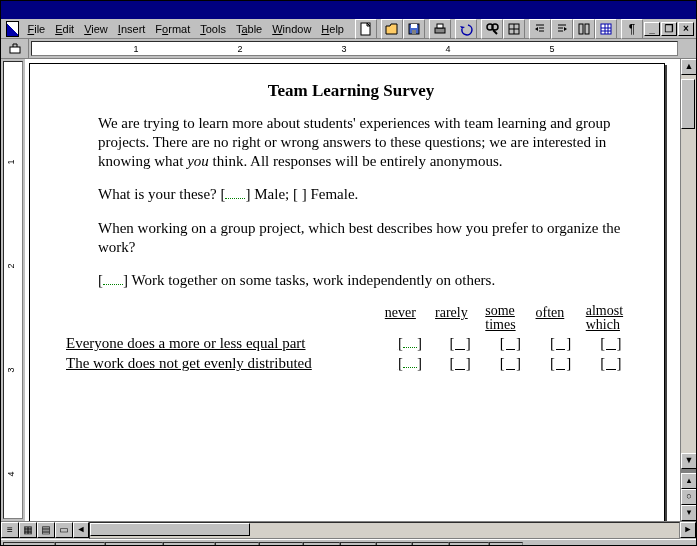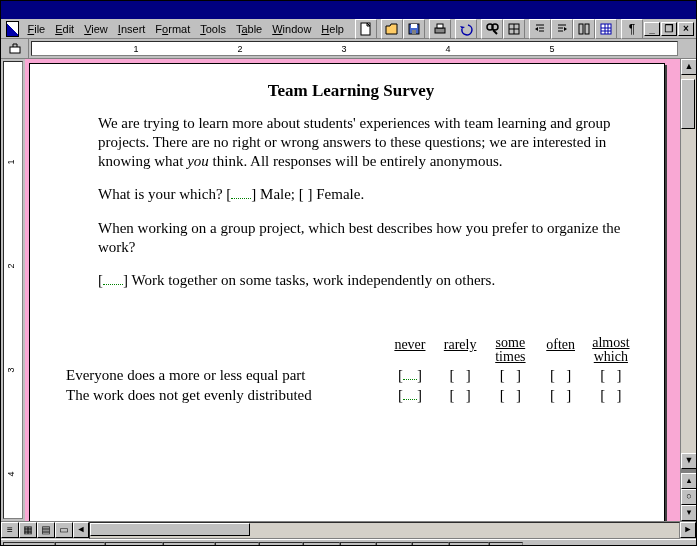--- a/index.html
+++ b/index.html
@@ -46,39 +46,39 @@
   border:1px inset #808080; margin:2px 18px 2px 2px;
 }
 .hruler .num { position:absolute; top:2px; transform:translateX(-50%);}
 .workarea { display:flex; height:462px; }
 .vruler {
   width:20px; background:#fff; border:1px inset #808080; margin:2px;
   position:relative; font-family:Arial; font-size:9px;
 }
 .vruler .num { position:absolute; left:4px; transform:translateY(-50%) rotate(-90deg);}
 .page-viewport {
-  flex:1; background:#f9a8d4; padding:4px 12px 0 4px; position:relative; overflow:hidden;
+  flex:1; background:#ffffff; padding:4px 12px 0 4px; position:relative; overflow:hidden;
 }
 .page {
   width:636px; height:500px; background:#fff; border:1px solid #000;
   box-shadow:2px 2px 0 #404040;
   padding:12px 28px 0 36px;
   font-family:"Times New Roman",serif; font-size:15px; line-height:1.28;
 }
 .doc-title { text-align:center; font-weight:bold; font-size:17px; margin:4px 0 12px;}
 .para { margin-bottom:14px;margin-left:32px; }
 .para em { font-style:italic; }
 .checkbox-line { margin-bottom:1px; }
 .cb { letter-spacing:0; }
 .dotted { border-bottom:1px dotted #008000; display:inline-block; min-width:20px; height:13px; vertical-align:baseline;}
 .rating-head { display:flex; margin:6px 0 2px; }
 .rating-head .spacer { width:330px;}
-.rating-head .col { width:52px; text-align:center; text-decoration:underline; font-size:14px;margin-top:32px;}
+.rating-head .col { width:52px; text-decoration:underline; font-size:14px;}
 .rating-head .col.two { line-height:1.0;}
-.rating-row { display:flex; margin-bottom:1px;}
+.rating-row { display:flex; margin-bottom:1px;text-decoration:underline;}
 .rating-row .lab { width:330px;}
 .rating-row .col { width:52px; text-align:center;}
 .vscroll {
   width:16px; background:#c0c0c0; border-left:1px solid #808080;
   display:flex; flex-direction:column;
 }
 .sbtn { width:16px; height:16px; background:#c0c0c0; border:1px solid #000;
   border-top-color:#fff; border-left-color:#fff; font-size:9px; text-align:center; line-height:13px;}
 .strack { flex:1; background:repeating-conf; background:#d4d0c8; position:relative;}
 .sthumb { position:absolute; left:0; width:14px; height:50px; top:4px;
@@ -235,21 +235,21 @@
     <span class="num" style="top:412px">4</span>
   </div>
 
   <div class="page-viewport">
     <div class="page">
       <div class="doc-title">Team Learning Survey</div>
       <div class="para">
         <span>We are trying to learn more about students' experiences with team learning and group projects.  There are no right or wrong answers to these questions; we are interested in knowing what </span><em>you</em><span> think.   All responses will be entirely anonymous.</span>
       </div>
       <div class="para">
-        <span>What is your which?   [</span><span class="dotted"></span><span>]  Male;      [     ]  Female.</span>
+        <span>What is your these?   [</span><span class="dotted"></span><span>]  Male;      [     ]  Female.</span>
       </div>
       <div class="para">When working on a group project, which best describes how you prefer to organize the work?</div>
       <div class="para">
         <div class="checkbox-line"><span class="cb">[</span><span class="dotted"></span><span>]  Work together on some tasks, work independently on others.</span></div>
       </div>
       <div class="rating-head">
         <div class="spacer"></div>
         <div class="col">never</div>
         <div class="col">rarely</div>
         <div class="col two"><span>some</span><br><span>times</span></div>

